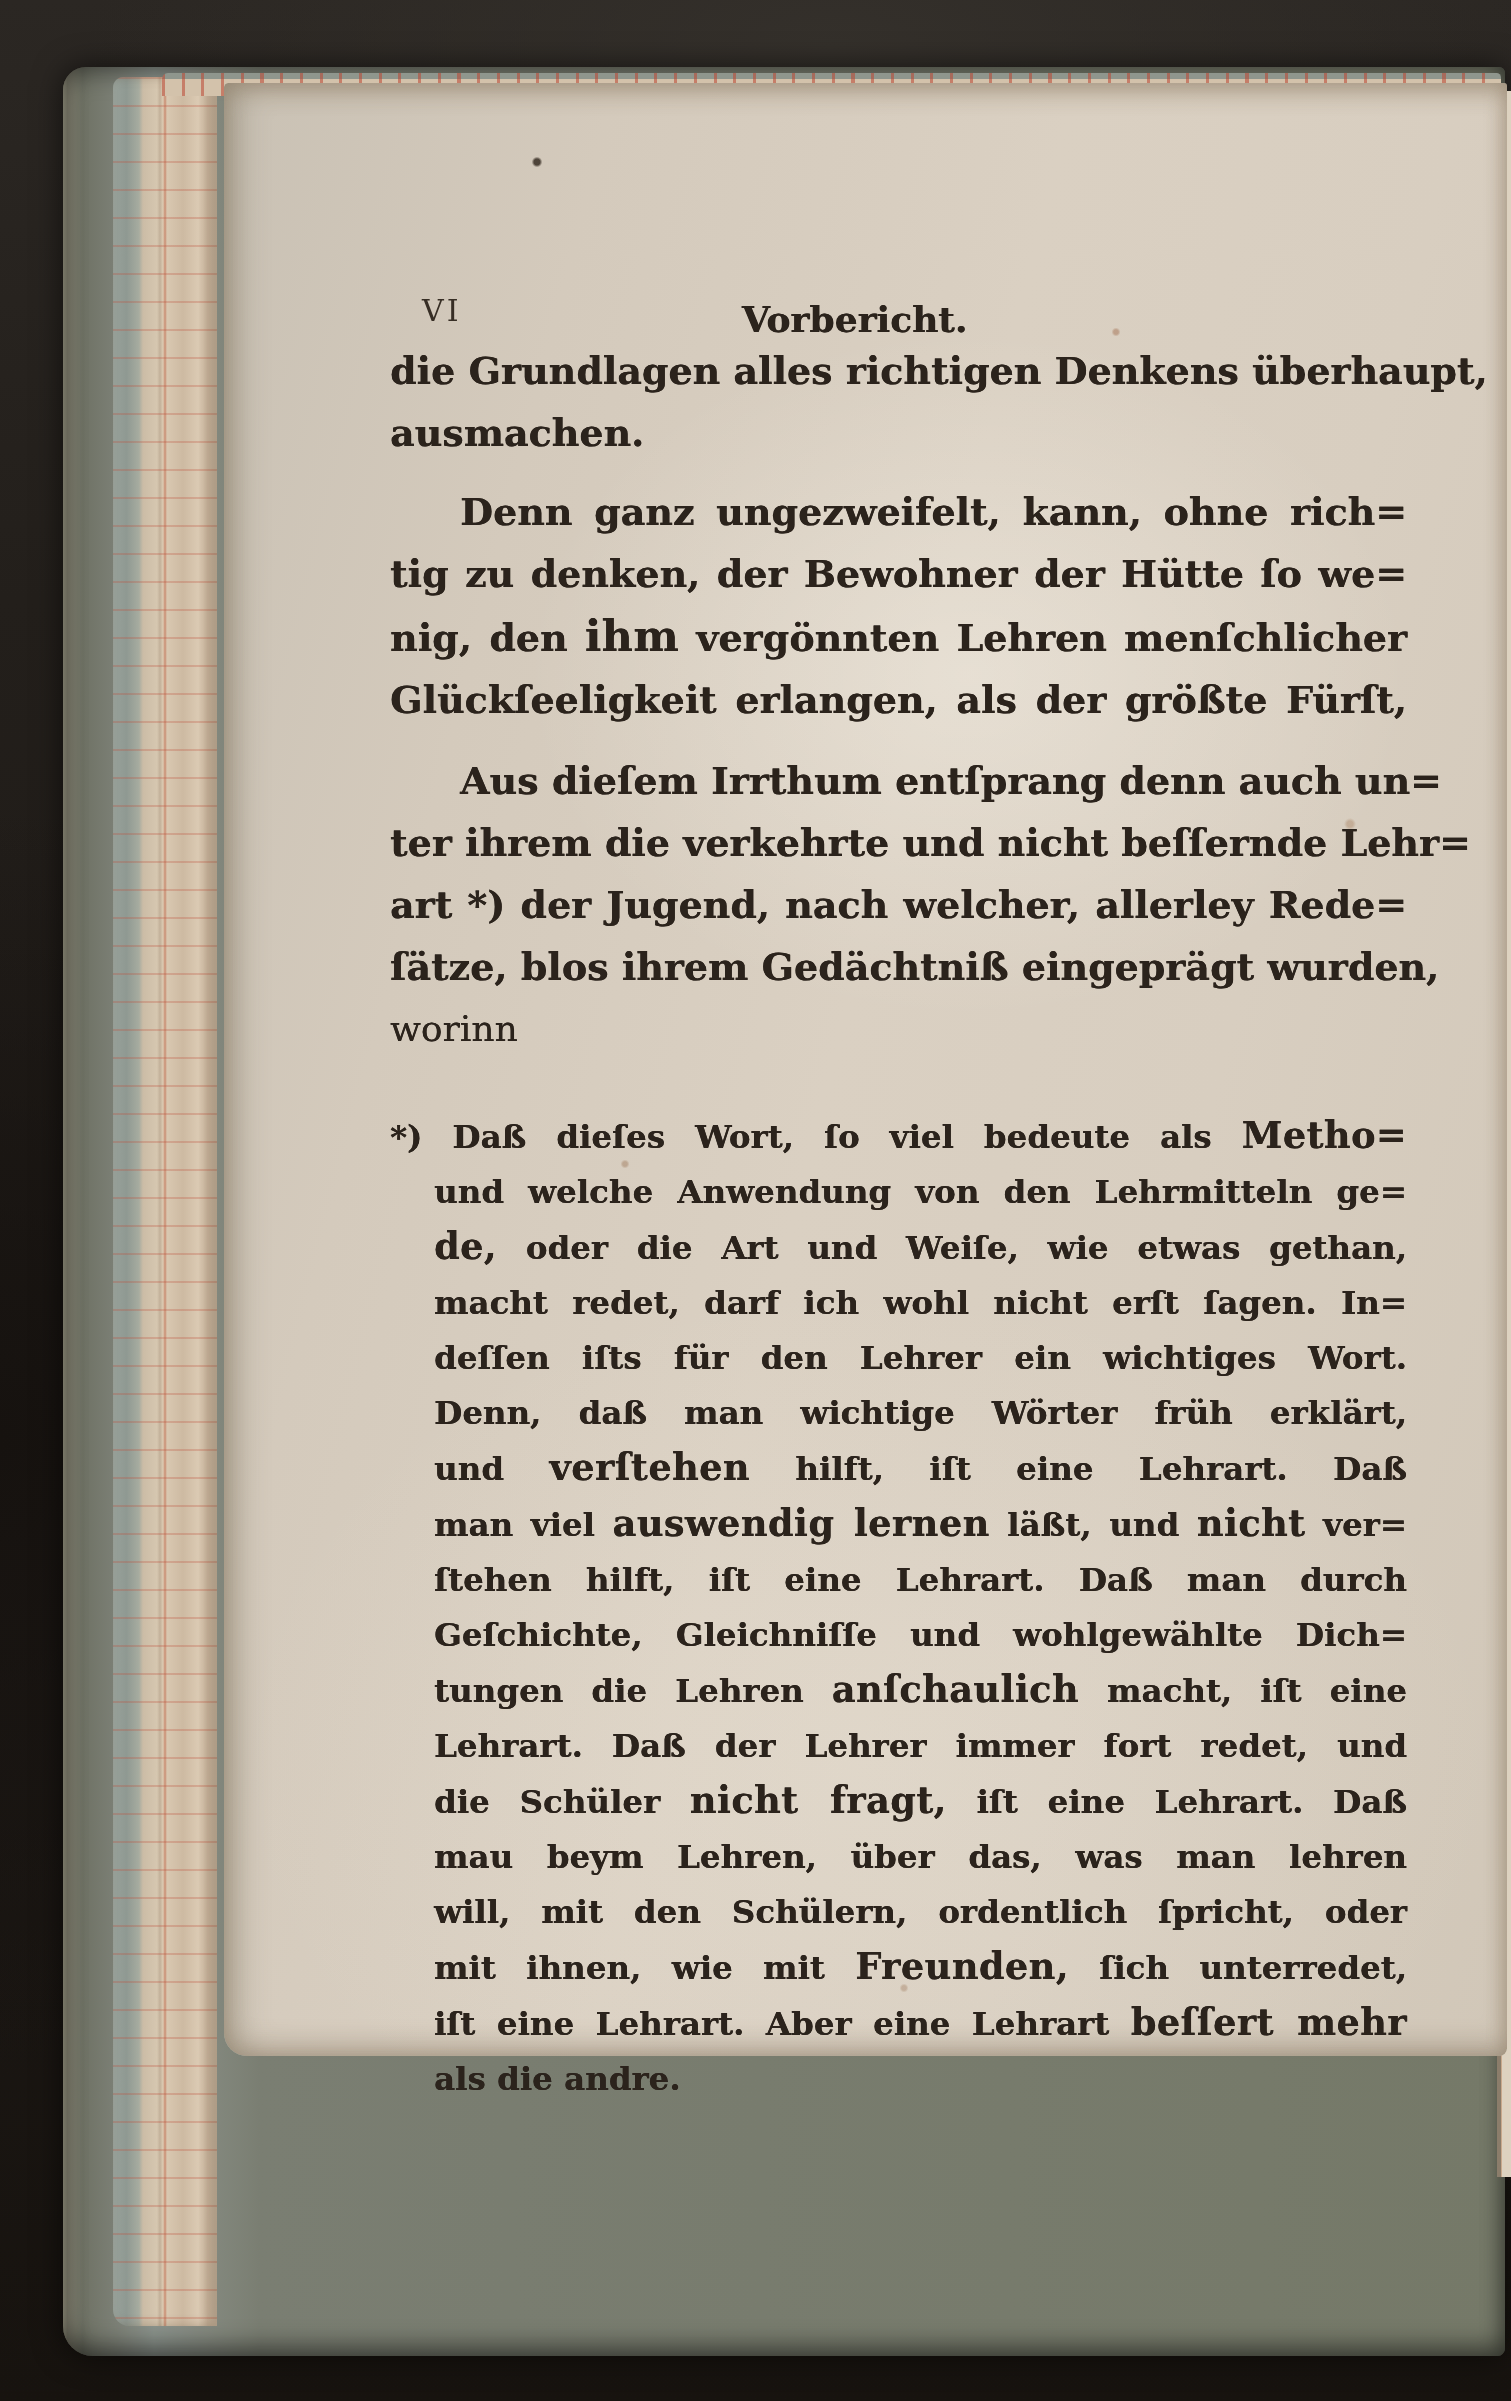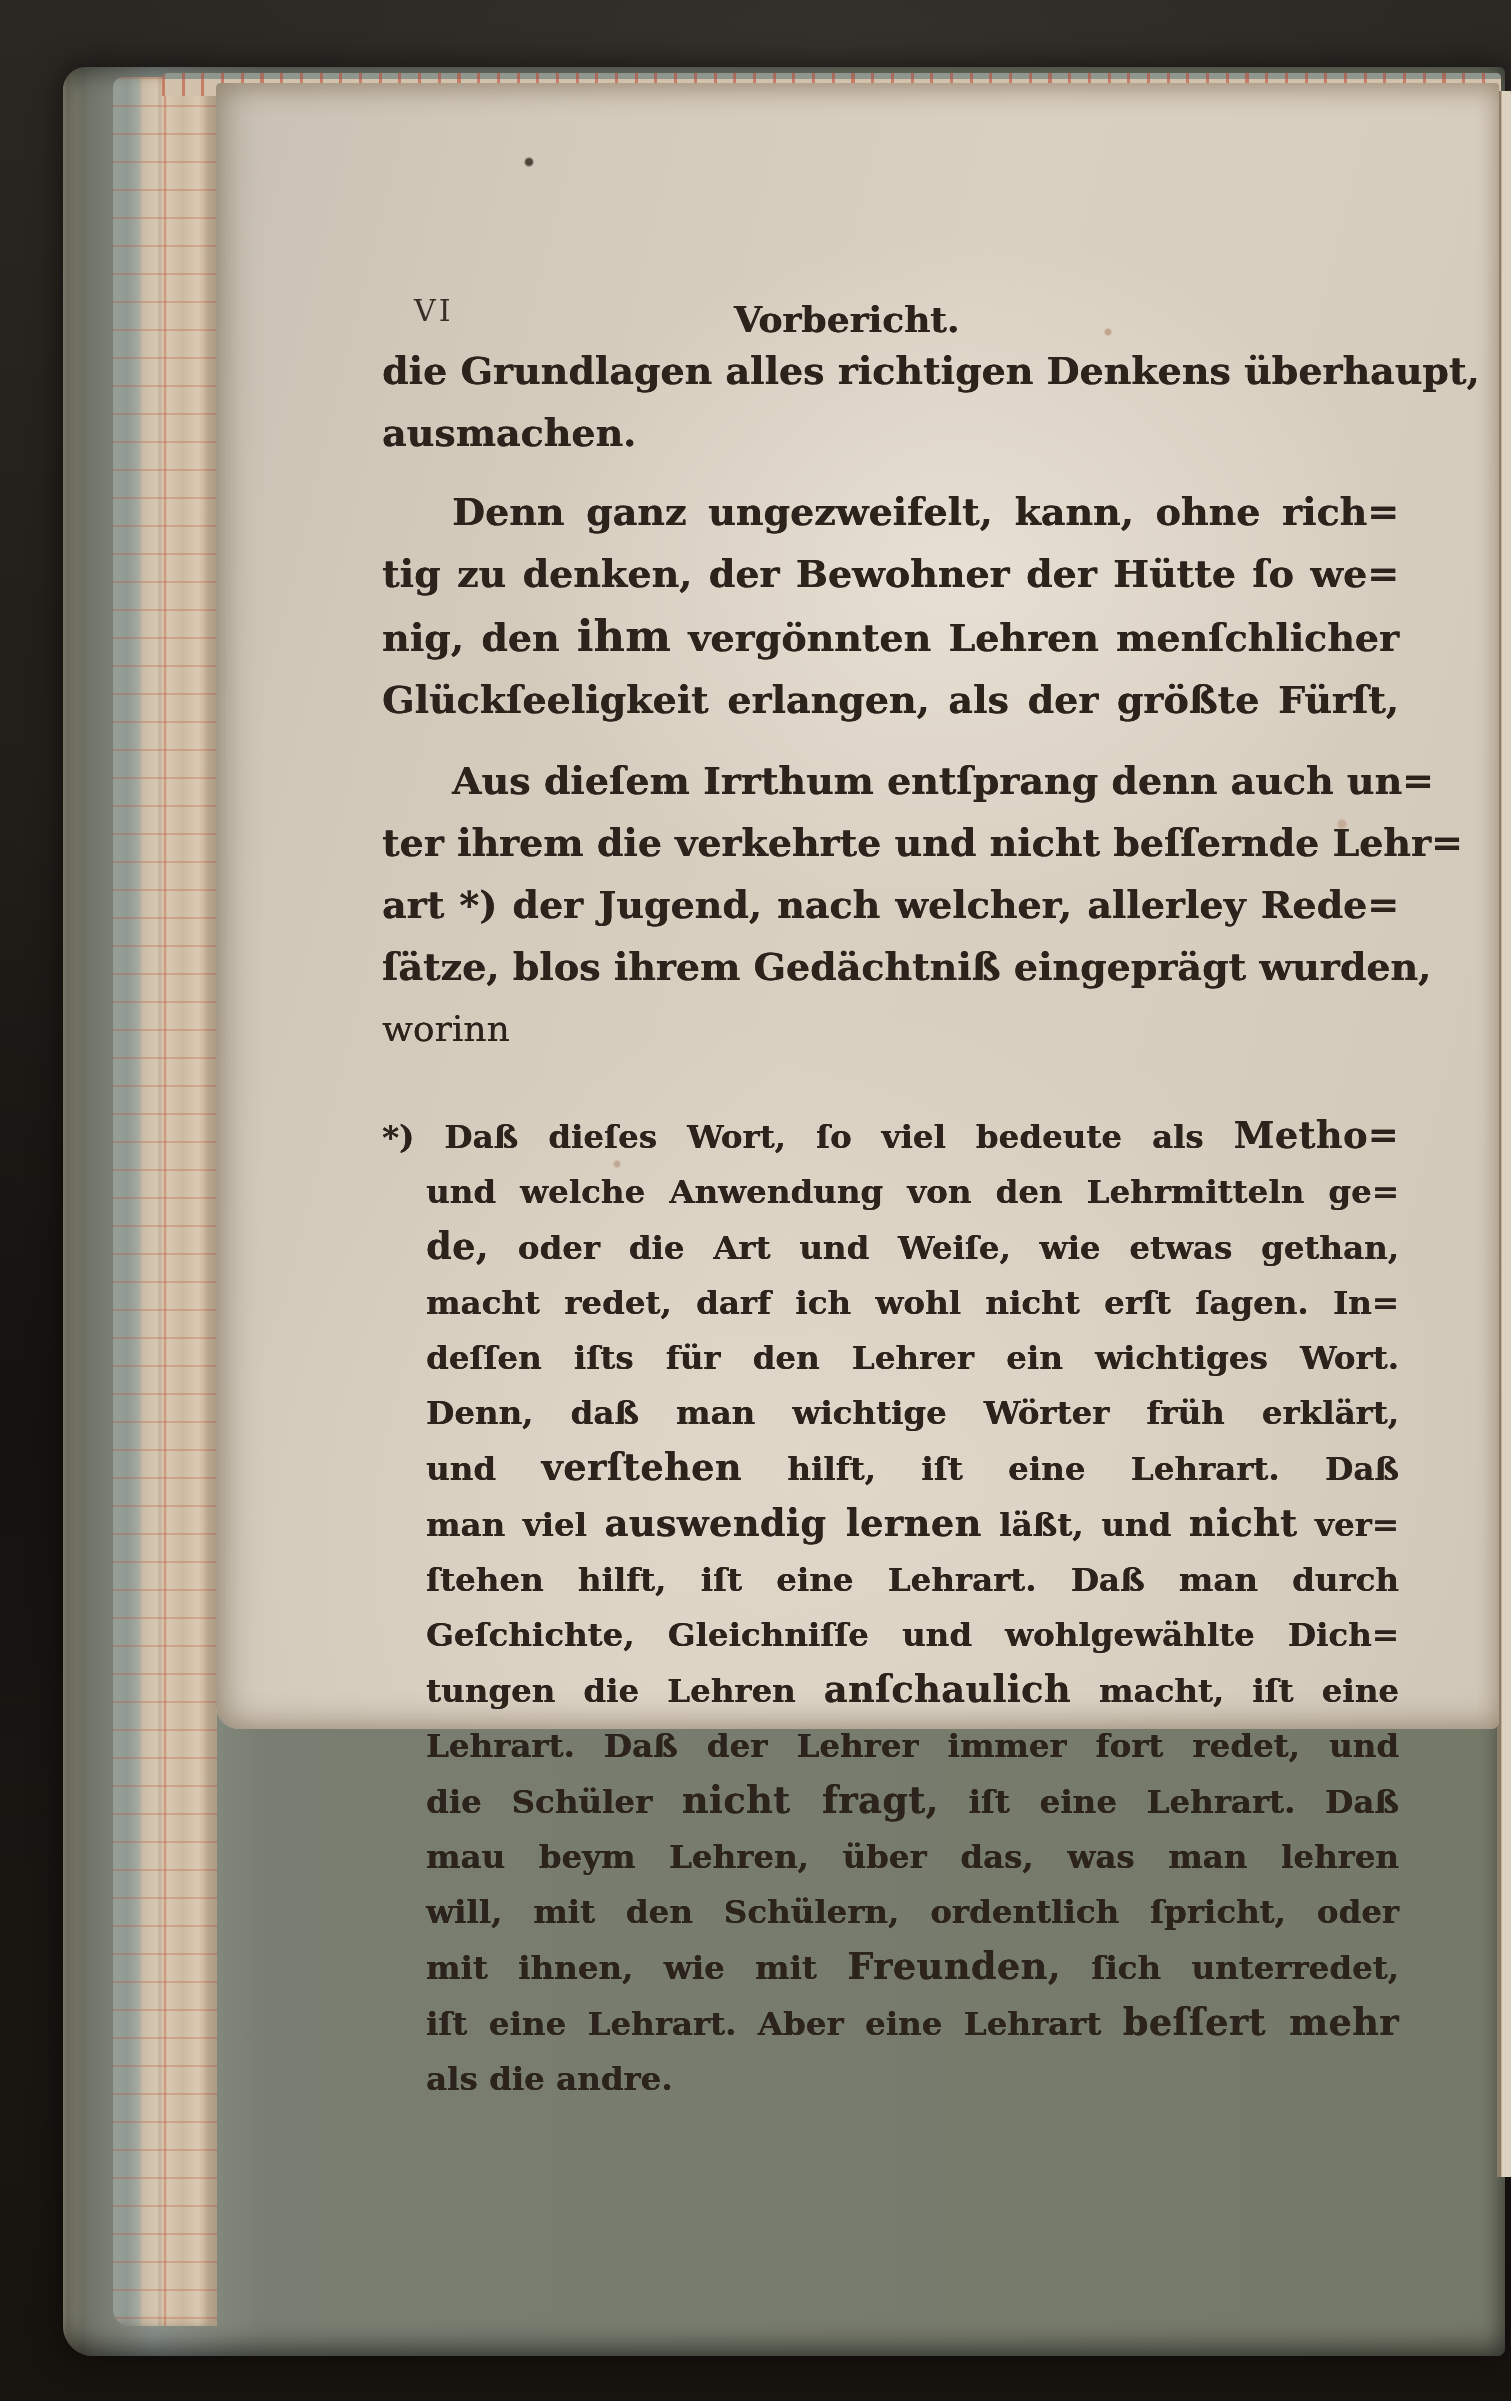--- a/index.html
+++ b/index.html
@@ -42,21 +42,21 @@
       repeating-linear-gradient(90deg, rgba(187,70,50,.55) 0 3px, rgba(187,70,50,0) 3px 19.7px),
       linear-gradient(180deg,#8f968d 0 6px, #d3c2ab 6px 100%);
   }
   
   .right-sliver{
     position:absolute;left:1497px;top:91px;width:15px;height:2086px;
     background:linear-gradient(90deg,#8b7d6b 0 3.8px,#c9a98d 3.8px 5.3px,#ddd2c0 5.3px 100%);
   }
   
   .page{
-    position:absolute;left:216px;top:83px;width:1283px;height:1646px;
+    position:absolute;left:224px;top:83px;width:1283px;height:1973px;
     border-radius:4.5px 3px 7.6px 23px;
     background:
       radial-gradient(circle at 313px 79px, rgba(55,45,35,.85) 0 3px, rgba(55,45,35,0) 5.3px),
       radial-gradient(circle at 892px 249px, rgba(150,90,55,.4) 0 2.3px, rgba(150,90,55,0) 4.5px),
       radial-gradient(circle at 401px 1081px, rgba(140,95,60,.35) 0 2.3px, rgba(140,95,60,0) 4.5px),
       radial-gradient(circle at 1126px 741px, rgba(150,100,60,.3) 0 3px, rgba(150,100,60,0) 6px),
       radial-gradient(circle at 680px 1905px, rgba(140,95,60,.3) 0 2.3px, rgba(140,95,60,0) 4.5px),
       radial-gradient(ellipse 680px 529px at 58% 30%, rgba(255,252,244,.35) 0%, rgba(255,252,244,0) 65%),
       radial-gradient(ellipse 907px 680px at 50% 85%, rgba(244,238,226,.25) 0%, rgba(244,238,226,0) 70%),
       linear-gradient(104deg, #c9c1b4 0%, #d4cabc 22%, #dad0c2 48%, #d8cec0 70%, #d1c7b8 100%);

